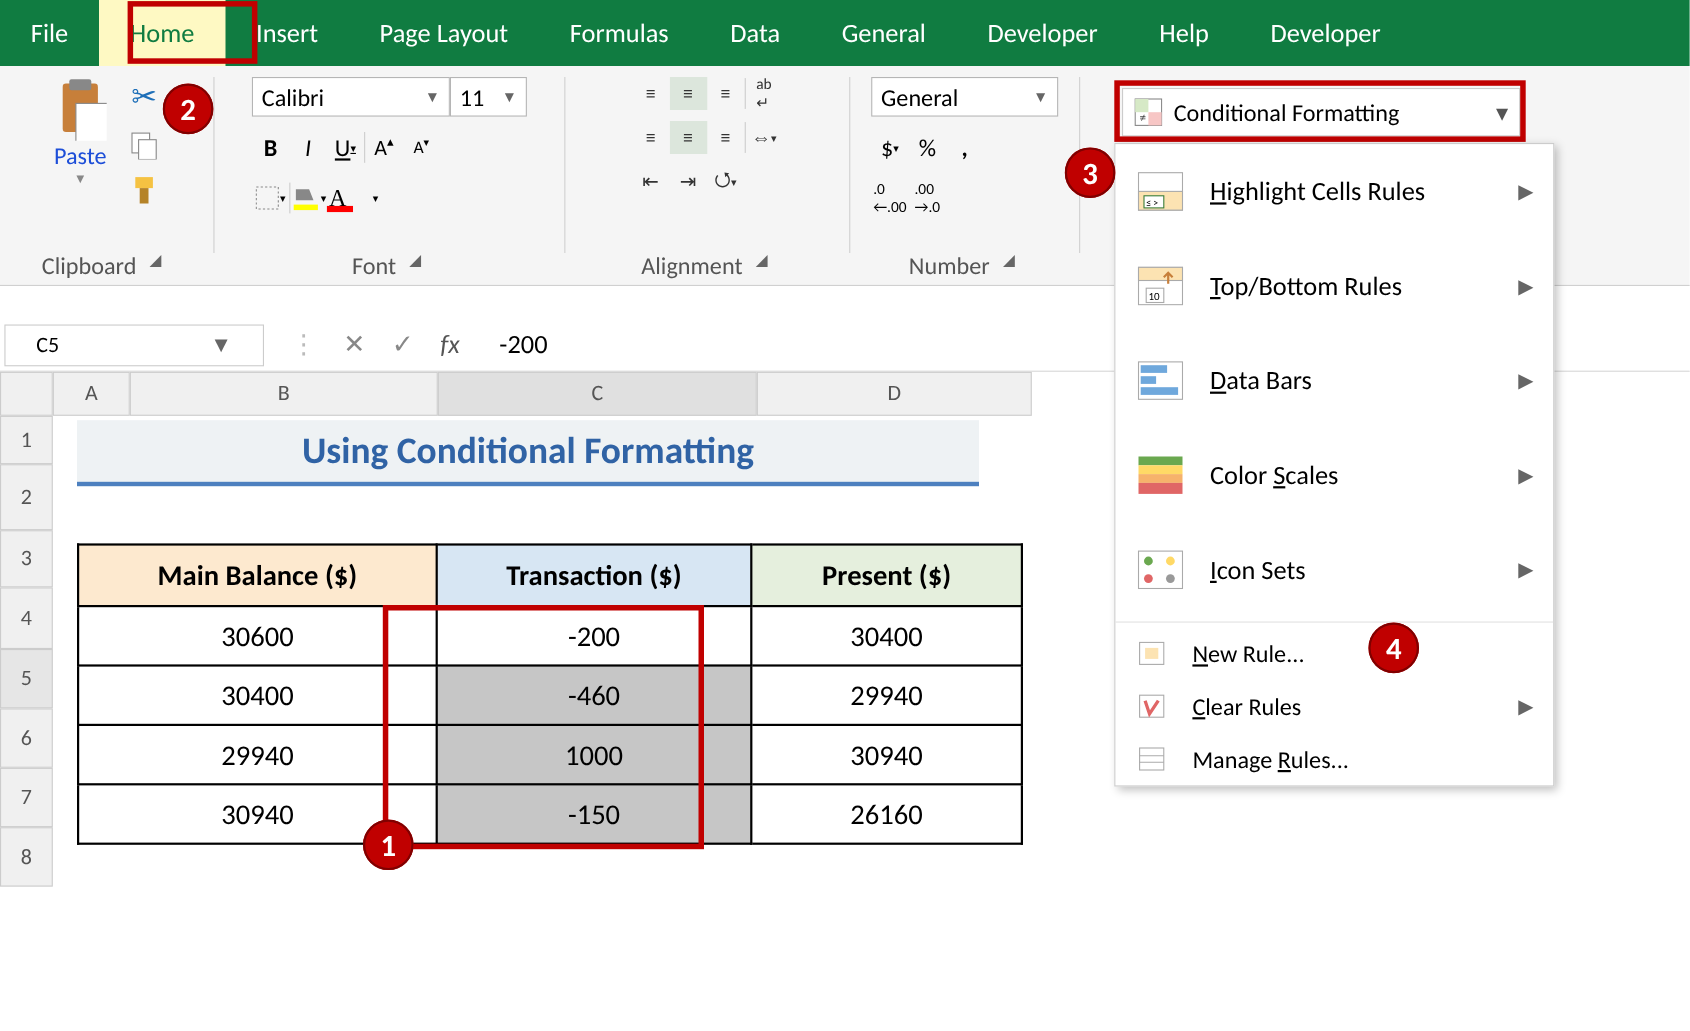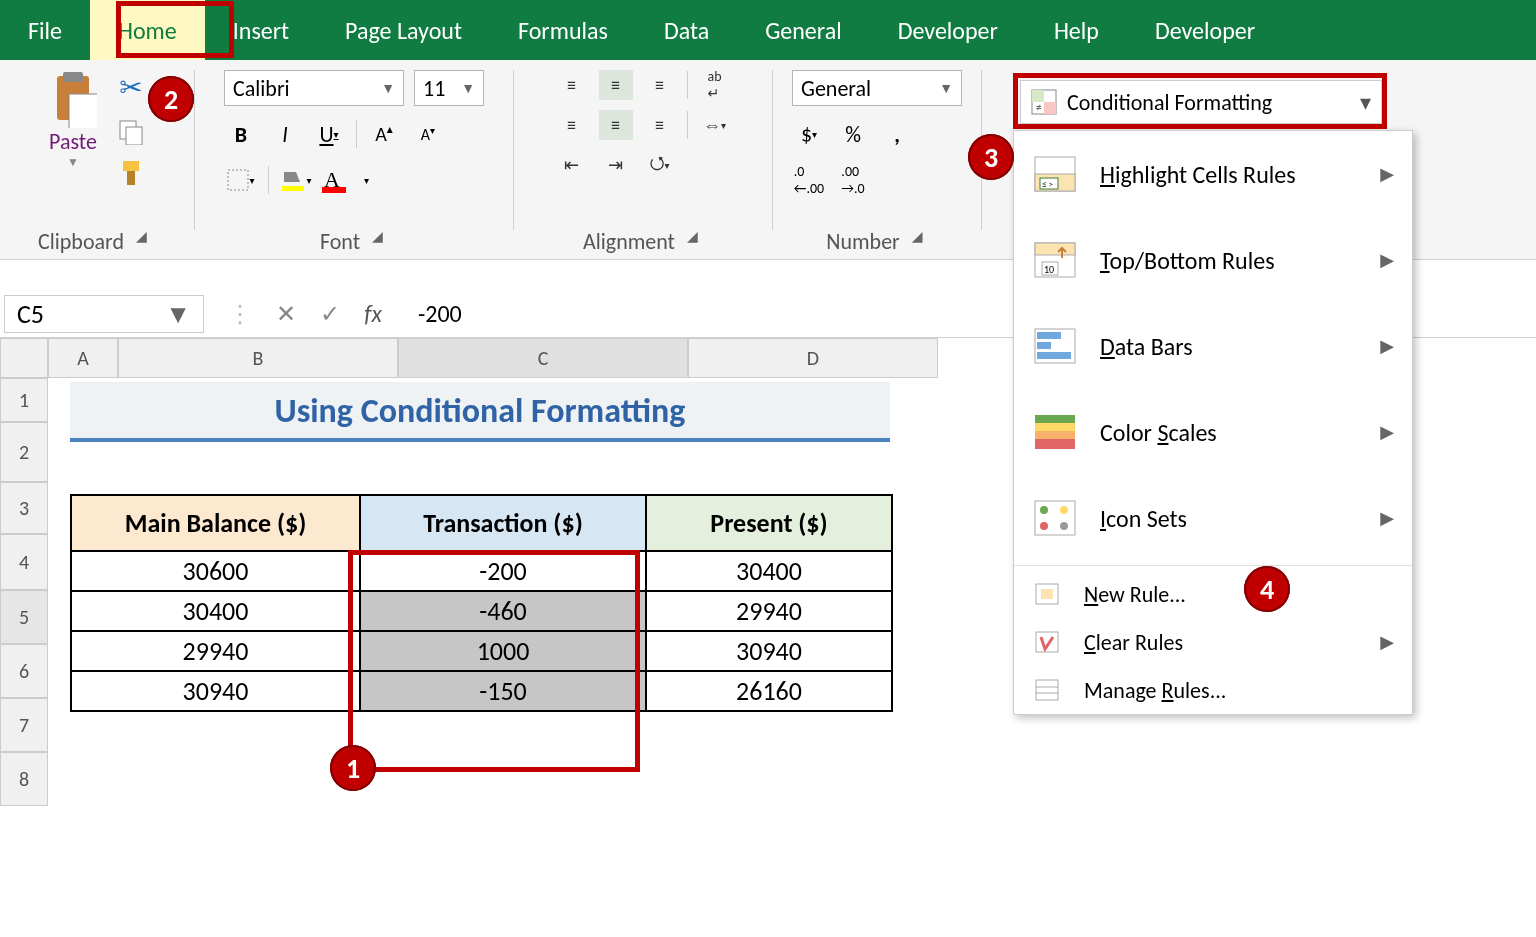--- a/index.html
+++ b/index.html
@@ -17,21 +17,21 @@
 .ribbon{background:#f5f5f5;display:flex;height:200px;border-bottom:1px solid #d0d0d0;padding-top:10px}
 .grp{display:flex;flex-direction:column;align-items:center;border-right:none;position:relative}
 .grp-body{display:flex;flex:1;align-items:flex-start;padding:0 10px}
 .grp-label{font-size:22px;color:#555;padding:4px 0 4px 0;display:flex;align-items:flex-start;gap:12px}
 .dlg-launch{width:16px;height:16px;font-size:14px;color:#666}
 
 .big-btn{display:flex;flex-direction:column;align-items:center;padding:0 12px}
 .mini-col{display:flex;flex-direction:column;gap:14px;padding:0 8px;align-items:center}
 
 
-.row{display:flex;align-items:center;gap:10px;margin-bottom:10px}
+.row{display:flex;align-items:center;margin-bottom:10px}
 .combo{background:#fff;border:1px solid #b5b5b5;height:36px;display:flex;align-items:center;padding:0 8px;font-size:22px;gap:4px}
 .combo .dd{color:#666;font-size:14px}
 .btn{height:36px;min-width:34px;display:flex;align-items:center;justify-content:center;cursor:pointer;border:1px solid transparent}
 .font-col{display:flex;flex-direction:column;padding:0 8px}
 .b{font-weight:bold}
 .i{font-style:italic}
 .u{text-decoration:underline}
 .font-up{font-size:20px}
 .sep{width:1px;background:#d0d0d0;height:160px;margin:0 4px}
 
@@ -48,43 +48,43 @@
 .cf-item{display:flex;align-items:center;height:86px;padding:0 18px;gap:22px;font-size:24px;cursor:pointer}
 .cf-item.short{height:48px;font-size:22px}
 .cf-item .arr{margin-left:auto;color:#666;font-size:18px}
 .cf-item .txt{text-decoration:underline;text-decoration-color:transparent}
 .cf-item .txt .mn{text-decoration:underline}
 .cf-sep{height:1px;background:#e2e2e2;margin:4px 0}
 .cf-ico{width:46px;height:40px;display:flex;align-items:center;justify-content:center;font-size:20px}
 
 
 .fbar{display:flex;height:48px;border-bottom:1px solid #d0d0d0;align-items:center;background:#fff;margin-top:30px}
-.namebox{width:200px;border:1px solid #ccc;height:38px;display:flex;align-items:center;padding:0 12px;margin-left:4px;font-size:26px}
+.namebox{width:236px;border:1px solid #ccc;height:38px;display:flex;align-items:center;padding:0 28px;margin-left:4px;font-size:20px}
 .namebox .dd{margin-left:auto;color:#666}
 .fbar .fbtns{display:flex;align-items:center;gap:24px;padding:0 24px;color:#888;font-size:24px}
 .fbar .finput{flex:1;padding:0 12px;font-size:24px}
 
 
 .sheet{position:relative;flex:1;background:#fff}
 .colhdrs{display:flex;position:absolute;top:0;left:0}
 .corner{width:48px;height:40px;background:#f0f0f0;border:1px solid #ccc}
 .ch{height:40px;background:#f0f0f0;border:1px solid #ccc;display:flex;align-items:center;justify-content:center;color:#555;font-size:20px}
 .chA{width:70px}.chB{width:280px}.chC{width:290px}.chD{width:250px}
 .rowhdrs{position:absolute;top:40px;left:0}
 .rh{width:48px;background:#f0f0f0;border:1px solid #ccc;display:flex;align-items:center;justify-content:center;color:#555;font-size:20px}
 .rh1{height:44px}.rh2{height:60px}.rh3{height:52px}.rh4{height:56px}
 .rh5,.rh6,.rh7,.rh8{height:54px}
 .rh5{background:#e6e6e6}
 .titlecell{position:absolute;top:44px;left:70px;width:820px;height:60px;background:#eef2f4;color:#3063a5;font-size:34px;font-weight:bold;display:flex;align-items:center;justify-content:center;border-bottom:4px solid #4d80bf}
 
 
 .dtab{position:absolute;top:156px;left:70px;border:2px solid #000;border-collapse:collapse}
-.dtab th,.dtab td{border:2px solid #000;text-align:center;font-size:26px;height:40px}
+.dtab th,.dtab td{border:2px solid #000;text-align:center;font-size:26px;height:54px}
 .dtab th{height:56px;font-weight:bold}
-.dtab .w1{width:289px}.dtab .w2{width:286px}.dtab .w3{width:246px}
+.dtab .w1{width:326px}.dtab .w2{width:286px}.dtab .w3{width:246px}
 .hB{background:#fde9cf}.hC{background:#d7e6f3}.hD{background:#e5efdd}
 .sel{background:#c6c6c6}
 
 
 .callout{position:absolute;width:46px;height:46px;border-radius:50%;background:#c00000;color:#fff;font-size:28px;font-weight:bold;display:flex;align-items:center;justify-content:center;z-index:100;box-shadow:0 0 0 2px #800000 inset}
 
 
 svg{display:block}
 </style>
 </head>
@@ -109,21 +109,21 @@
   <div class="ribbon">
 
     <div class="grp" style="width:190px">
       <div class="grp-body">
         <div class="big-btn">
           <svg width="48" height="58">
               <rect x="8" y="6" width="32" height="44" fill="#c77f3a" rx="3"></rect>
               <rect x="14" y="2" width="20" height="10" fill="#888" rx="2"></rect>
               <rect x="20" y="24" width="30" height="36" fill="#fff" stroke="#888"></rect>
             </svg>
-          <span style="color:#701a75">Paste</span>
+          <span style="color:#1d4ed8">Paste</span>
           <span style="color:#888;font-size:12px">▼</span>
         </div>
         <div class="mini-col">
           <span style="color:#1e6fb8;font-size:28px">✂</span>
           <span>
             <svg width="26" height="26">
                 <rect x="2" y="2" width="16" height="18" fill="#fff" stroke="#888"></rect>
                 <rect x="8" y="8" width="16" height="18" fill="#fff" stroke="#888"></rect>
               </svg>
           </span>

